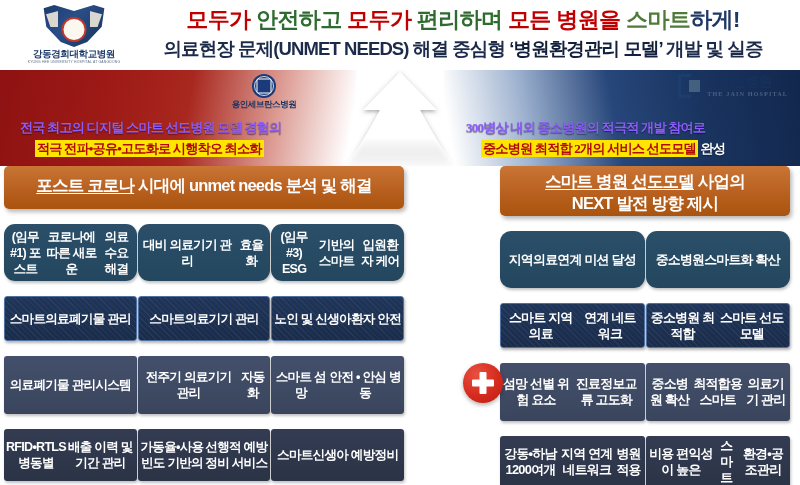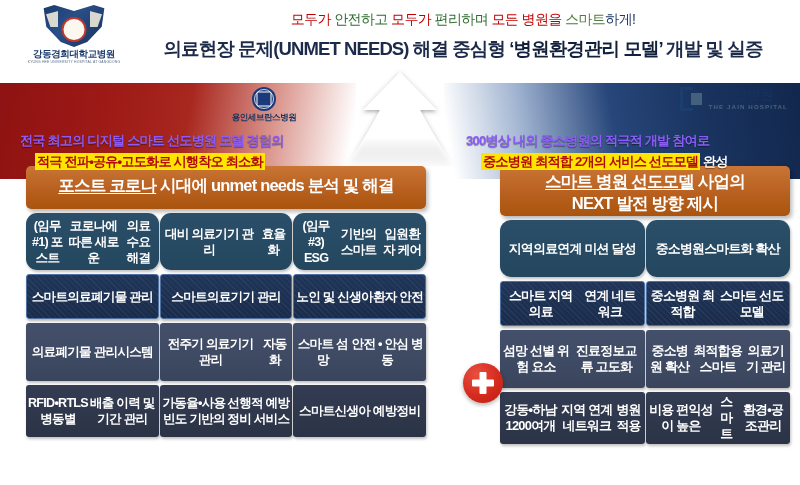--- a/index.html
+++ b/index.html
@@ -82,22 +82,22 @@
   }
 
   #title-block {
     position: absolute;
     left: 132px;
     right: 6px;
     top: 6px;
     text-align: center;
   }
   #title-main {
-    font-size: 14px;
-    font-weight: normal;
+    font-size: 22px;
+    font-weight: bold;
     letter-spacing: -0.6px;
     line-height: 27px;
     white-space: nowrap;
   }
   #title-main .seg { display: inline; }
   #title-sub {
     font-size: 18.5px;
     font-weight: bold;
     color: #1d2b4a;
     letter-spacing: -0.9px;
@@ -108,23 +108,24 @@
   #title-sub .em { color: #12203c; }
 
   
   #banner-strip {
     position: relative;
     height: 96px;
   }
 
   .banner {
     position: absolute;
-    top: 13px;
+    top: 0;
     height: 96px;
     overflow: hidden;
+    font-family: Liberation Serif, serif;
   }
   .banner-left  { left: 0;  width: 356px; }
   .banner-right { right: 0; width: 356px; }
 
   .banner-left .bg {
     position: absolute; inset: 0;
     background: linear-gradient(100deg,
         #8e1212 0%, #9d1a16 30%, #a8271e 52%,
         rgba(190,70,55,.55) 76%, rgba(255,255,255,0) 97%);
   }
@@ -267,41 +268,41 @@
   #main {
     position: relative;
     height: 319px;
     padding: 0 10px;
   }
 
   .column {
     position: absolute;
     top: 0;
   }
-  #col-left  { left: 26px;  width: 400px; }
+  #col-left  { left: 4px;  width: 400px; }
   #col-right { right: 10px; width: 290px; }
 
   .col-header {
     border-radius: 5px;
     background: linear-gradient(180deg, #c97535 0%, #b8601f 55%, #a9540f 100%);
     color: #ffffff;
     font-weight: bold;
     text-align: center;
     letter-spacing: -0.8px;
     box-shadow: 2px 3px 4px rgba(0,0,0,.28);
     padding: 8px 4px;
   }
   #col-left  .col-header { font-size: 16.5px; line-height: 22px; height: 43px; }
   #col-right .col-header { font-size: 16.5px; line-height: 22px; height: 50px; padding-top: 4px; }
   .col-header .u { text-decoration: underline; text-underline-offset: 2px; }
 
   .grid {
     display: grid;
     gap: 1px;
-    margin-top: 4px;
+    margin-top: 15px;
   }
   #col-left  .grid { grid-template-columns: repeat(3, 1fr); }
   #col-right .grid { grid-template-columns: repeat(2, 1fr); }
 
   .card {
     color: #ffffff;
     font-weight: bold;
     text-align: center;
     letter-spacing: -0.75px;
     display: flex;

